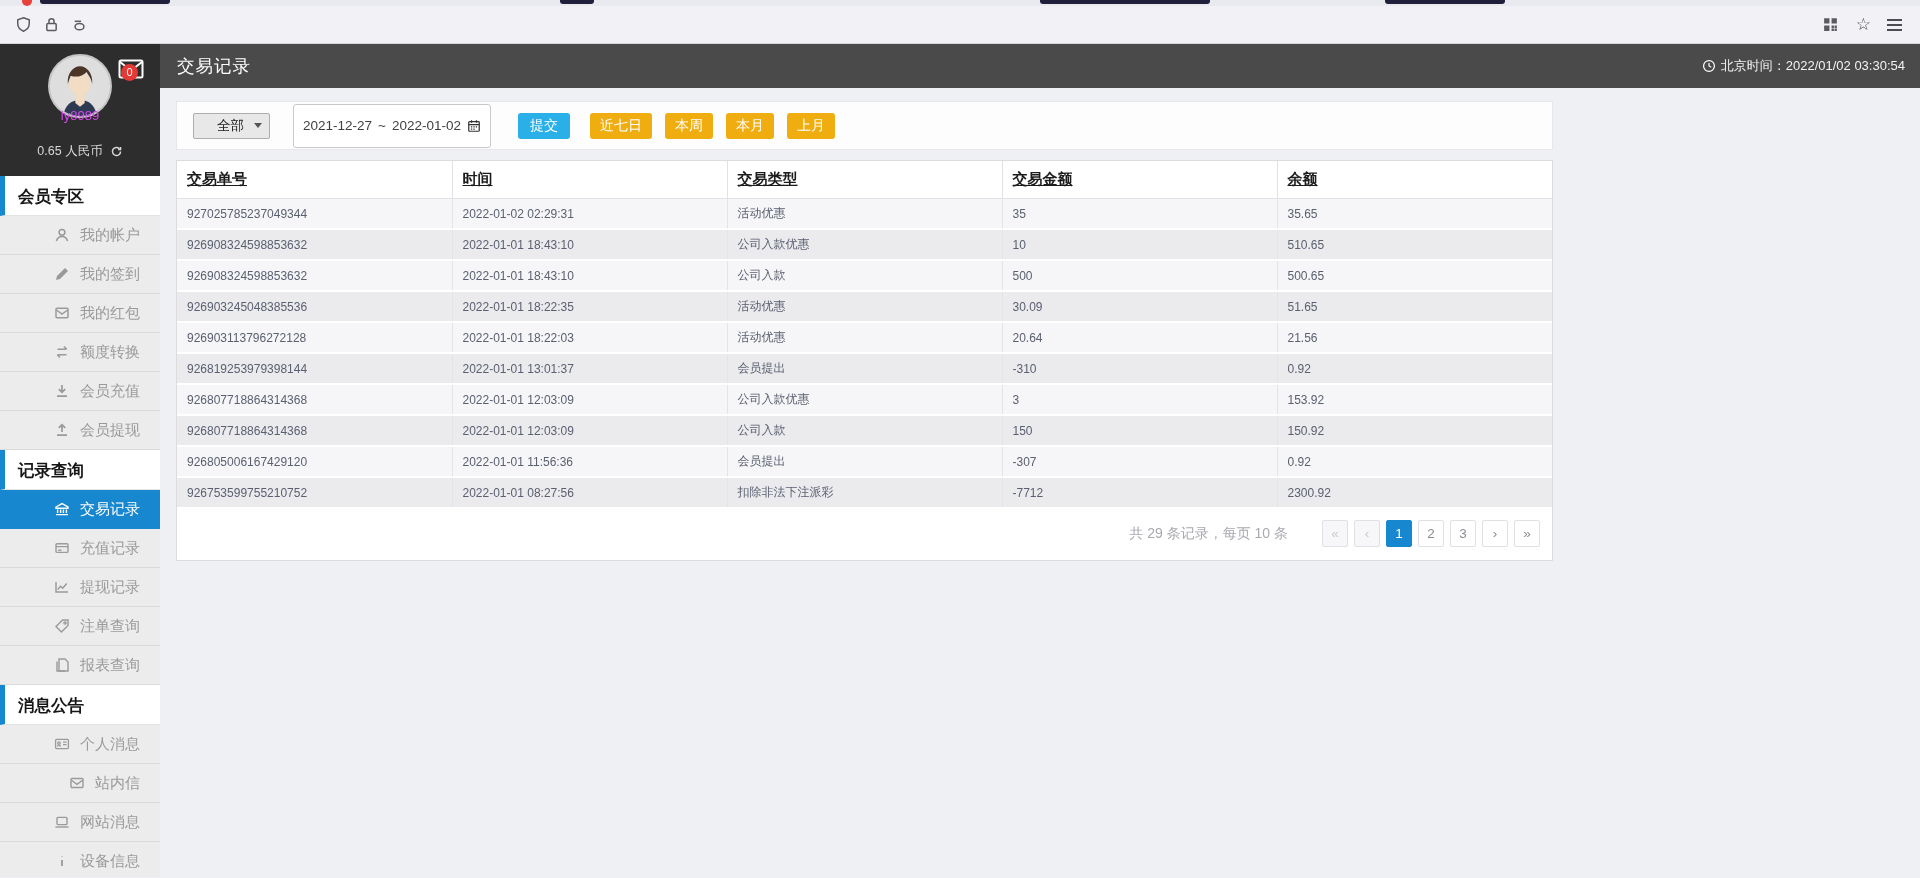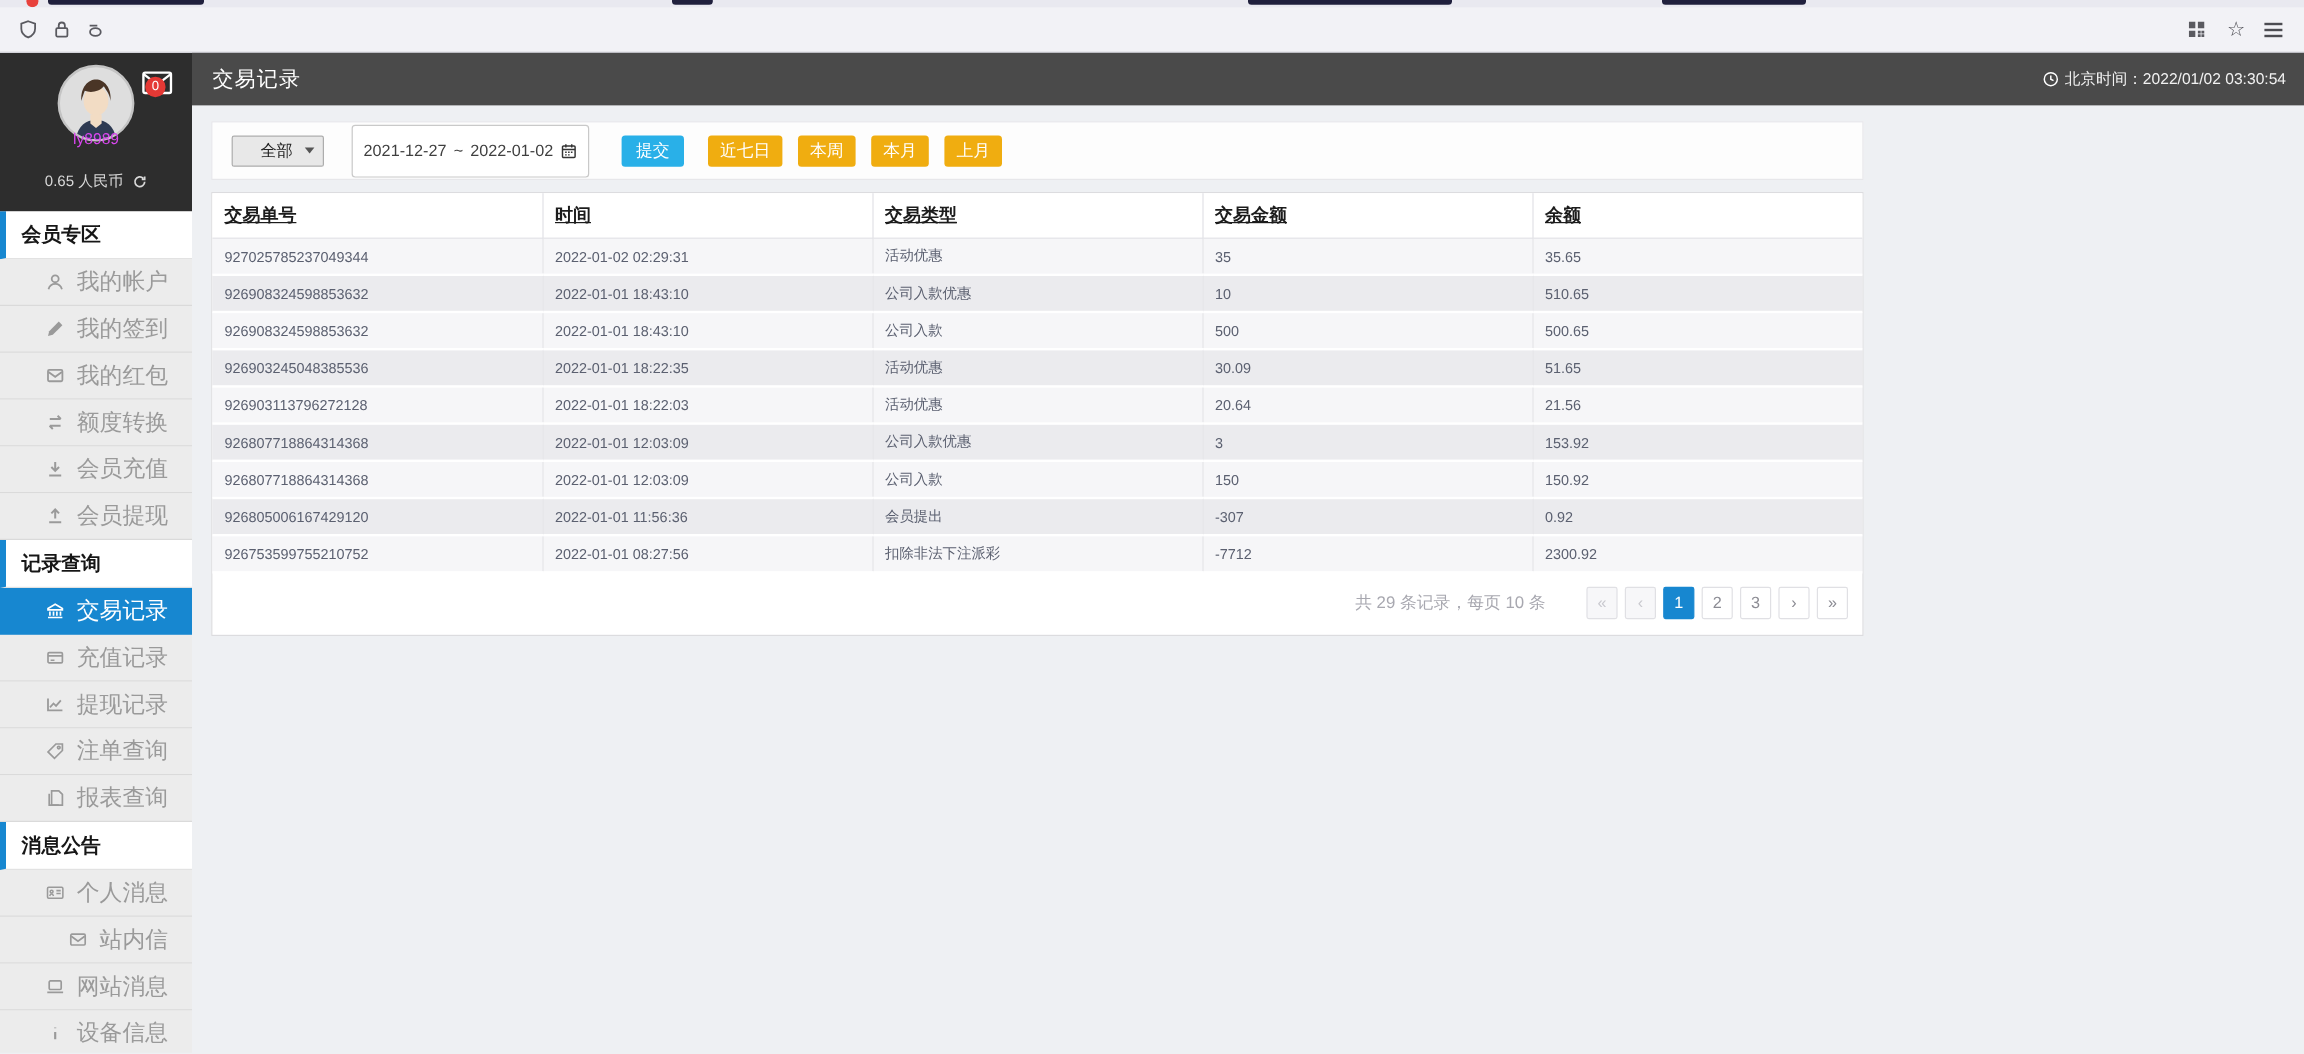--- a/index.html
+++ b/index.html
@@ -37,21 +37,21 @@
   .badge { position:absolute; right:6px; top:6px; min-width:17px; height:17px; border-radius:50%;
     background:#e53935; color:#fff; font-size:11px; line-height:17px; text-align:center; }
   .username { position:absolute; left:0; right:0; top:64px; font-size:13px; color:#d946ef; }
   .balance { position:absolute; left:0; right:0; top:99px; font-size:12.5px; color:#d8d8d8;
     display:flex; justify-content:center; align-items:center; gap:7px; }
   .balance svg { width:13px; height:13px; }
 
   .section-header { height:40px; line-height:40px; background:#fff; border-left:5px solid #1787d0;
     border-bottom:1px solid #e2e2e2; font-size:16.5px; font-weight:bold; color:#161616; padding-left:13px; }
   .sidebar-item { height:39px; display:flex; align-items:center; justify-content:flex-end; gap:9px;
-    padding-right:20px; color:#9a9a9a; font-size:19px; border-bottom:1px solid #dadada; background:#ececec; cursor:pointer; }
+    padding-right:20px; color:#9a9a9a; font-size:15px; border-bottom:1px solid #dadada; background:#ececec; cursor:pointer; }
   .sidebar-item .icon { width:17px; height:17px; display:flex; align-items:center; }
   .sidebar-item .icon svg { width:16px; height:16px; }
   .sidebar-item.active { background:#1787d0; color:#fff; border-bottom-color:#1787d0; }
 
   
   .main { flex:1 1 auto; display:flex; flex-direction:column; min-width:0; }
   .page-header { height:44px; background:#4a4a4a; color:#fff; display:flex; align-items:center;
     justify-content:space-between; padding:0 15px 0 17px; flex:0 0 auto; }
   .page-title { font-size:17.5px; letter-spacing:1px; }
   .bj-time { font-size:13px; color:#f2f2f2; display:flex; align-items:center; gap:5px; }
@@ -391,20 +391,27 @@
                 <td>51.65</td>
               </tr>
               <tr>
                 <td>926903113796272128</td>
                 <td>2022-01-01 18:22:03</td>
                 <td>活动优惠</td>
                 <td>20.64</td>
                 <td>21.56</td>
               </tr>
               <tr>
+                <td>926819253979398144</td>
+                <td>2022-01-01 13:01:37</td>
+                <td>会员提出</td>
+                <td>-310</td>
+                <td>0.92</td>
+              </tr>
+              <tr>
                 <td>926807718864314368</td>
                 <td>2022-01-01 12:03:09</td>
                 <td>公司入款优惠</td>
                 <td>3</td>
                 <td>153.92</td>
               </tr>
               <tr>
                 <td>926807718864314368</td>
                 <td>2022-01-01 12:03:09</td>
                 <td>公司入款</td>

